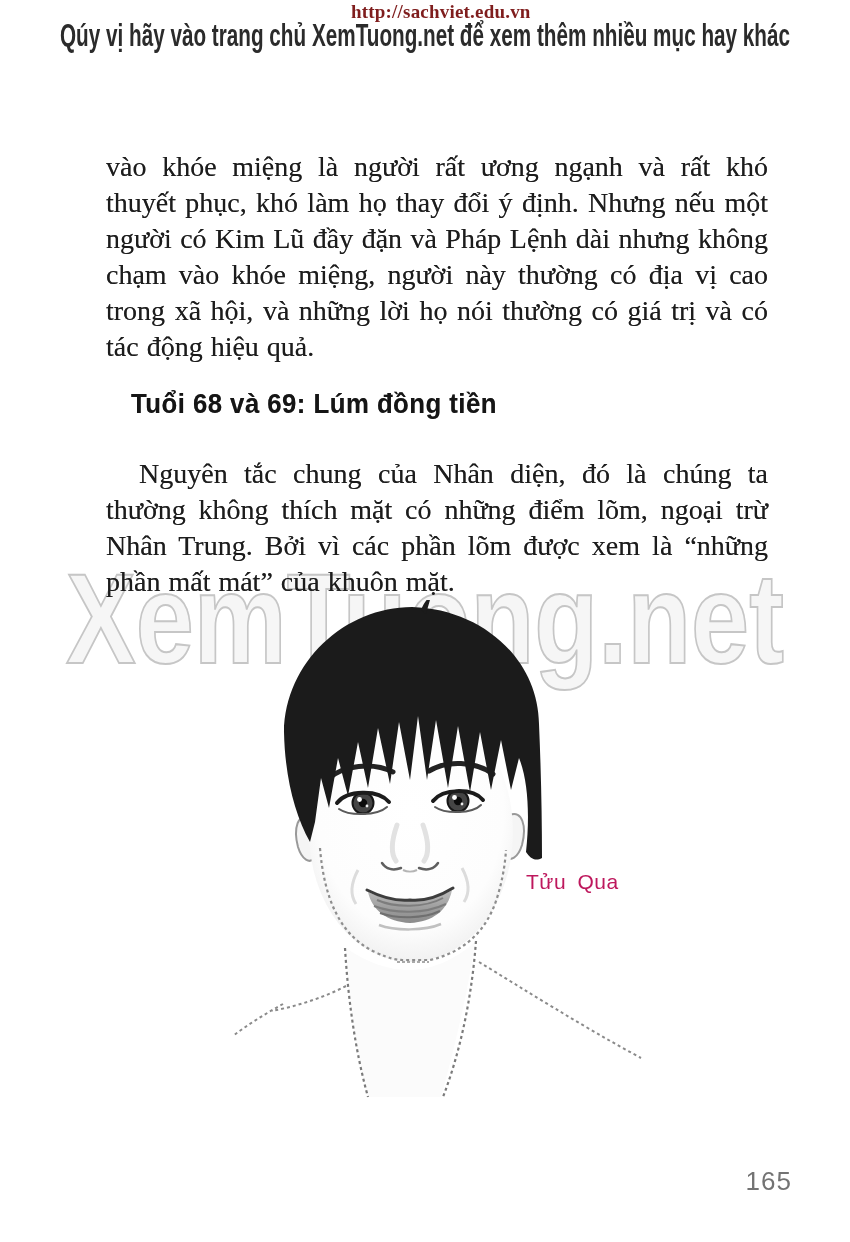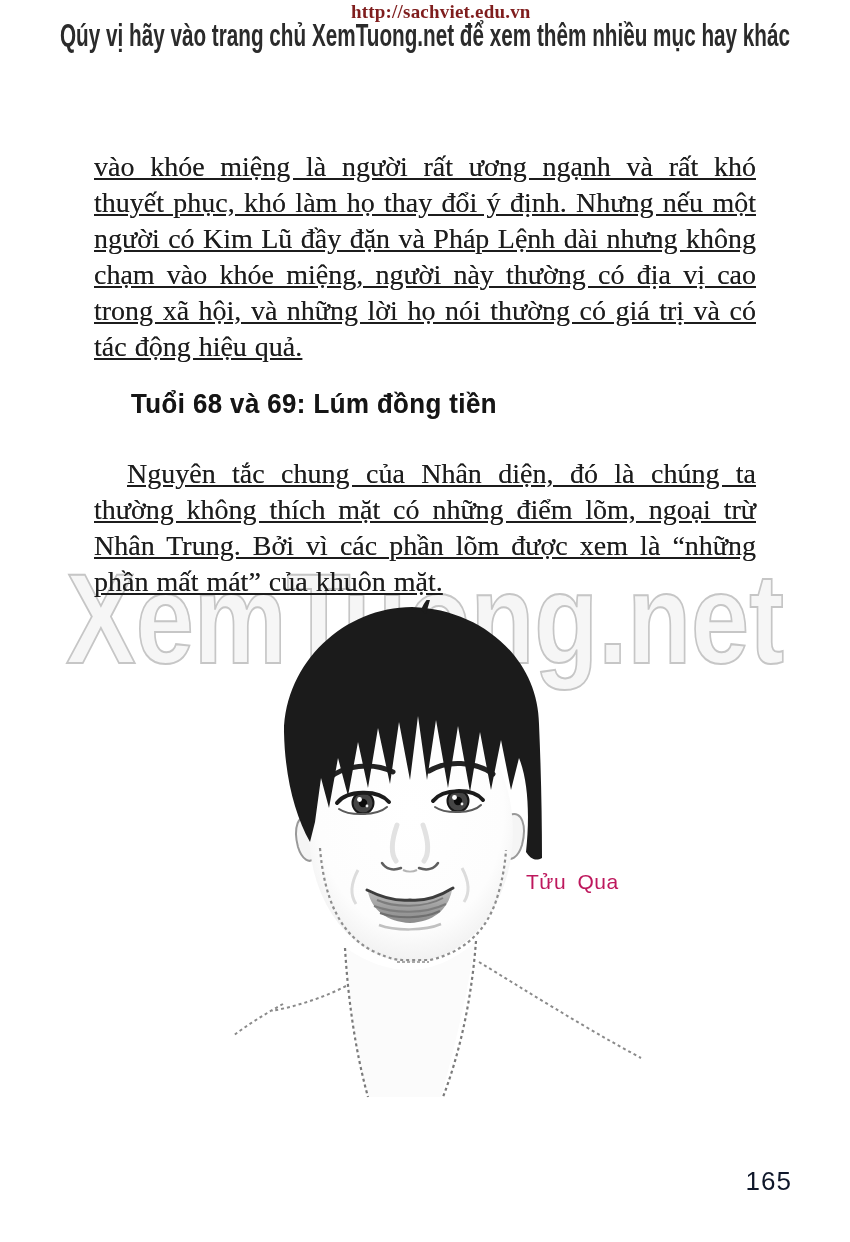--- a/index.html
+++ b/index.html
@@ -22,26 +22,25 @@
   .overlay-url{
     position:absolute;left:351px;top:1px;z-index:4;
     font-family:"Liberation Serif", serif;
     font-size:19px;font-weight:bold;
     color:#7f1d1d;
     white-space:nowrap;
     letter-spacing:0.2px;
   }
   
   .bodytext{
-    position:absolute;left:94px;width:662px;z-index:1;
+    position:absolute;left:106px;width:662px;z-index:1;
     font-size:28px;line-height:36px;
     text-align:justify;
     word-spacing:1px;
     text-shadow:0 0 0.6px rgba(0,0,0,0.55);
-    text-decoration:underline;
   }
   .para1{top:121px;}
   .para2{top:428px;text-indent:33px;}
   .section-heading{
     position:absolute;left:131px;top:365px;z-index:1;
     font-family:"Liberation Sans", sans-serif;
     font-size:28px;font-weight:bold;color:#151515;
     white-space:nowrap;
     transform:scaleX(0.92);transform-origin:left center;
     letter-spacing:0.5px;
@@ -60,21 +59,21 @@
     position:absolute;left:526px;top:870px;z-index:3;
     font-family:"Liberation Sans", sans-serif;
     font-size:21px;color:#be185d;
     word-spacing:5px;letter-spacing:0.5px;
     white-space:nowrap;
   }
   
   .page-number{
     position:absolute;right:58px;top:1166px;z-index:1;
     font-family:"Liberation Sans", sans-serif;
-    font-size:26px;color:#0f172a;letter-spacing:1px;
+    font-size:26px;color:#737373;letter-spacing:1px;
   }
 </style>
 </head>
 <body>
 
 <div class="page">
 
   <svg class="watermark-svg" viewBox="0 0 740 160">
     <text x="370" y="110" text-anchor="middle" font-size="128" textLength="718" lengthAdjust="spacingAndGlyphs">XemTuong.net</text>
   </svg>

